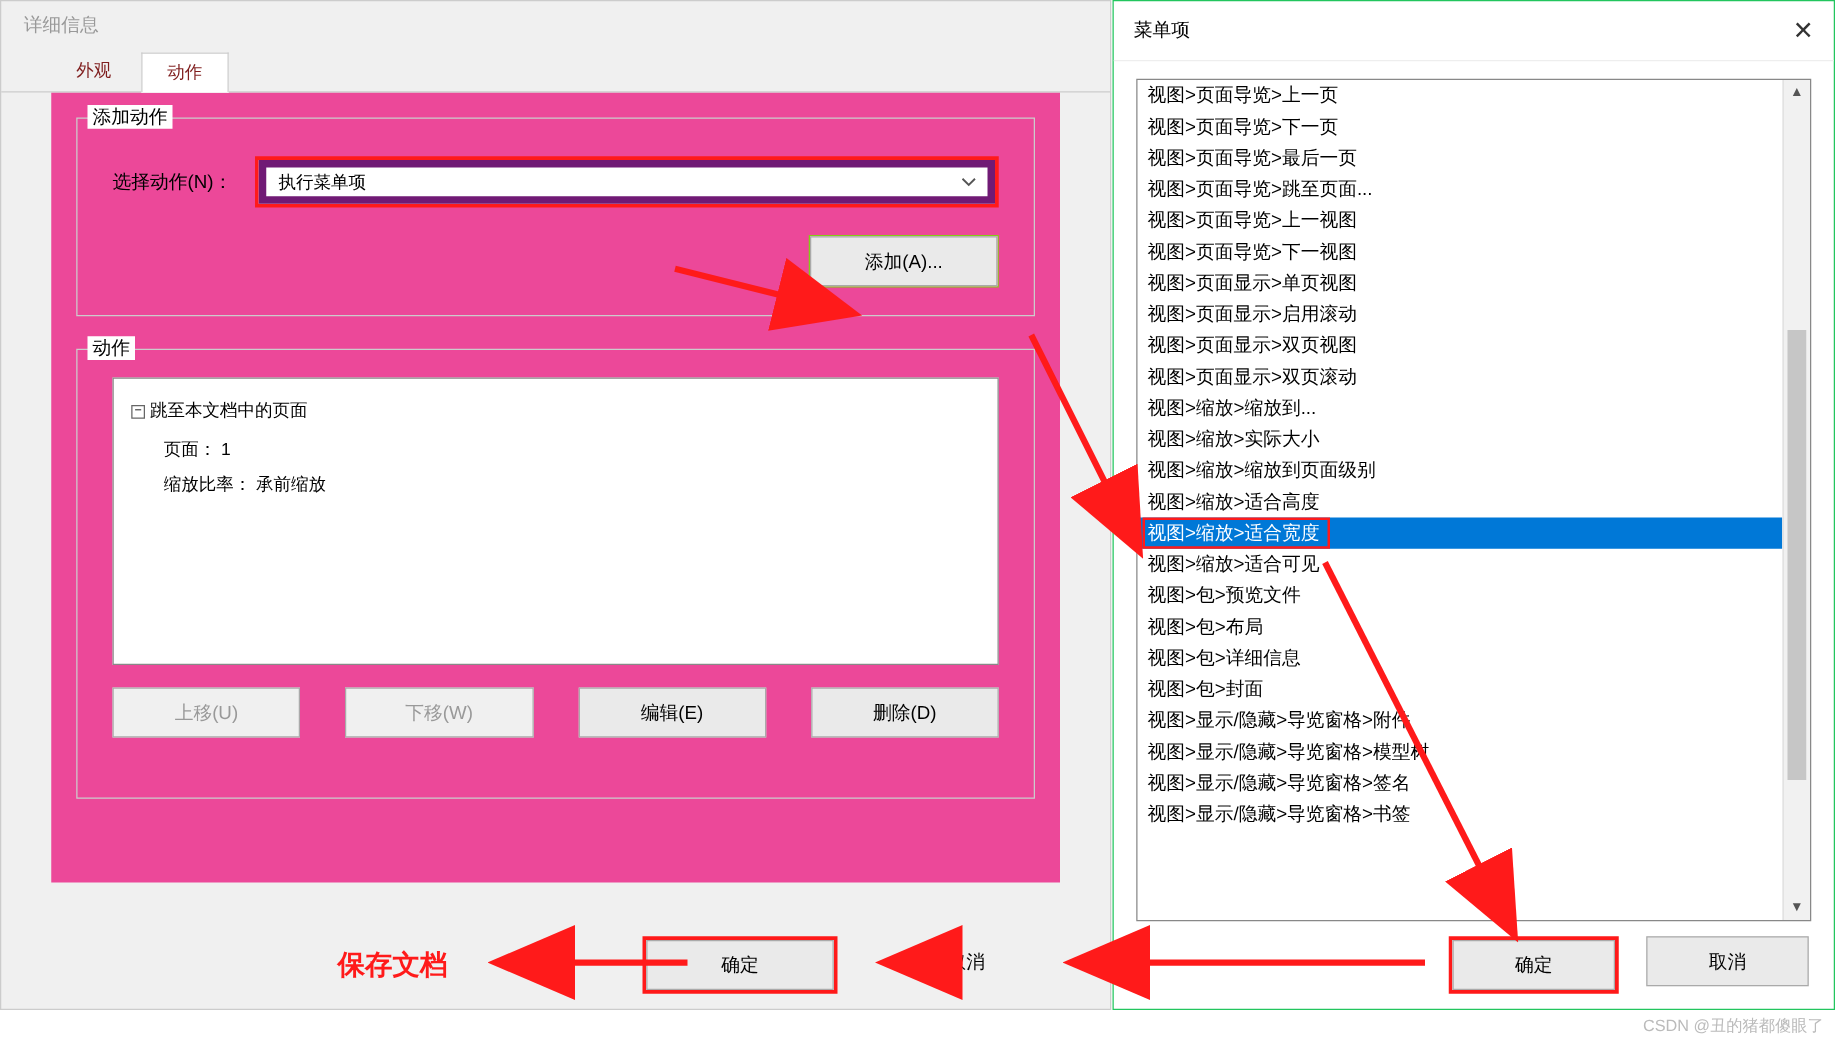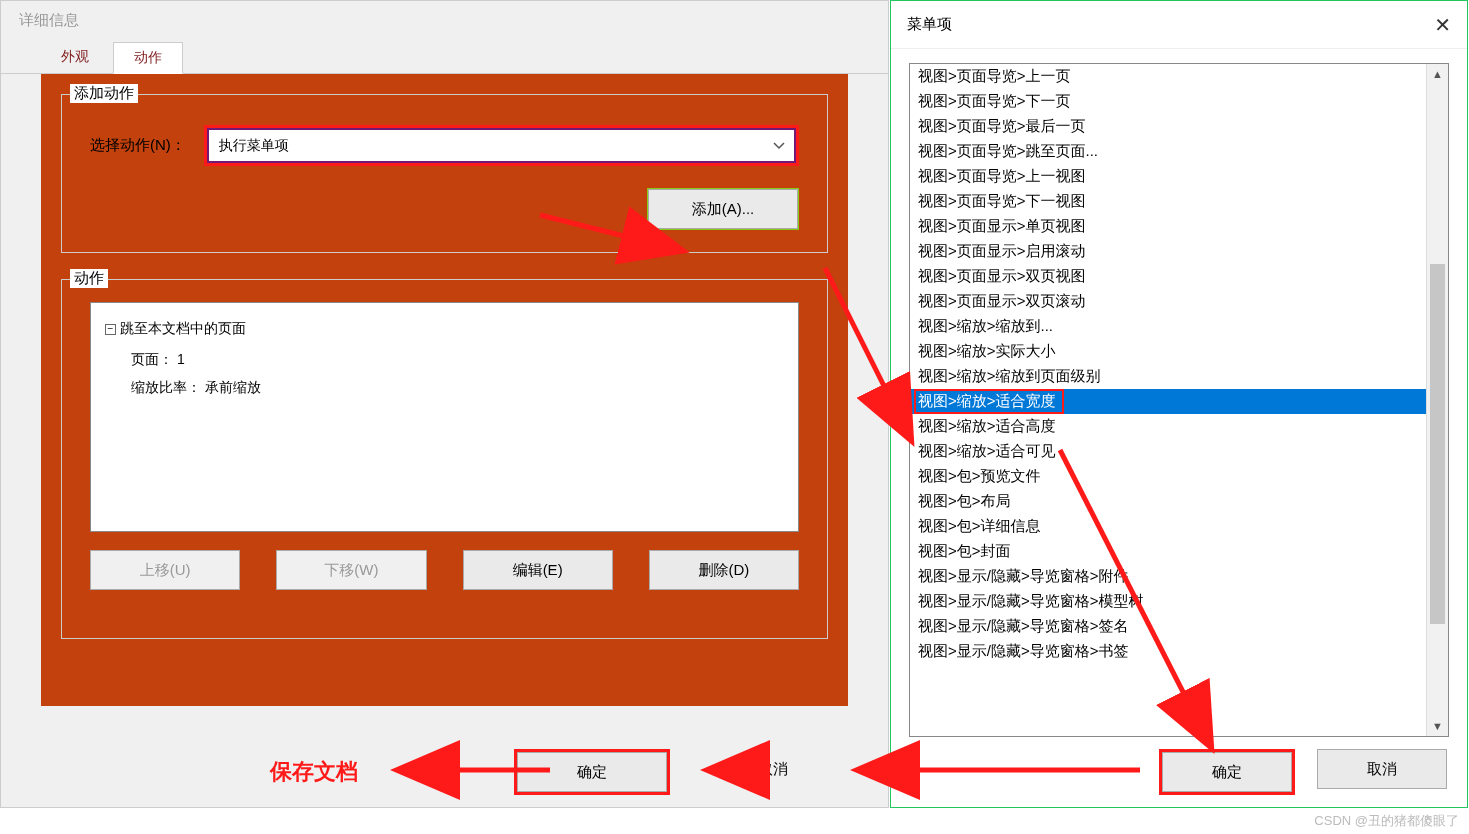--- a/index.html
+++ b/index.html
@@ -41,21 +41,21 @@
   text-align: right;
 }
 .tab.active {
   background: #fff;
   border: 1px solid #ccc;
   border-bottom: 1px solid #fff;
   position: relative;
   bottom: -1px;
 }
 .tab-body {
-  background: #c2410c;
+  background: #ec4899;
   margin: 0 40px;
   border: none;
   padding: 20px 20px;
   height: 632px;
 }
 
 .fieldset {
   border: 1px solid #ccc;
   padding: 30px 28px 22px;
   margin-bottom: 26px;
@@ -74,21 +74,21 @@
   gap: 18px;
 }
 .row-select label { font-size: 15px; }
 .select-wrap {
   flex: 1;
   border: 3px solid #ff1a1a;
   padding: 0;
 }
 .select-inner {
   display: flex;
-  border: 2px solid #701a75;
+  border: 6px solid #701a75;
   height: 35px;
   align-items: center;
   padding: 0 6px 0 10px;
   background: #fff;
 }
 .select-inner .val { flex: 1; }
 .chev {
   width: 18px; height: 18px;
   display: flex; align-items: center; justify-content: center;
 }
@@ -316,22 +316,22 @@
         <div class="menu-item">视图&gt;页面导览&gt;跳至页面...</div>
         <div class="menu-item">视图&gt;页面导览&gt;上一视图</div>
         <div class="menu-item">视图&gt;页面导览&gt;下一视图</div>
         <div class="menu-item">视图&gt;页面显示&gt;单页视图</div>
         <div class="menu-item">视图&gt;页面显示&gt;启用滚动</div>
         <div class="menu-item">视图&gt;页面显示&gt;双页视图</div>
         <div class="menu-item">视图&gt;页面显示&gt;双页滚动</div>
         <div class="menu-item">视图&gt;缩放&gt;缩放到...</div>
         <div class="menu-item">视图&gt;缩放&gt;实际大小</div>
         <div class="menu-item">视图&gt;缩放&gt;缩放到页面级别</div>
+        <div class="menu-item">视图&gt;缩放&gt;适合高度</div>
         <div class="menu-item selected"><span>视图&gt;缩放&gt;适合宽度</span><span class="sel-box" style="width: 150px;"></span></div>
-        <div class="menu-item">视图&gt;缩放&gt;适合高度</div>
         <div class="menu-item">视图&gt;缩放&gt;适合可见</div>
         <div class="menu-item">视图&gt;包&gt;预览文件</div>
         <div class="menu-item">视图&gt;包&gt;布局</div>
         <div class="menu-item">视图&gt;包&gt;详细信息</div>
         <div class="menu-item">视图&gt;包&gt;封面</div>
         <div class="menu-item">视图&gt;显示/隐藏&gt;导览窗格&gt;附件</div>
         <div class="menu-item">视图&gt;显示/隐藏&gt;导览窗格&gt;模型树</div>
         <div class="menu-item">视图&gt;显示/隐藏&gt;导览窗格&gt;签名</div>
         <div class="menu-item">视图&gt;显示/隐藏&gt;导览窗格&gt;书签</div>
       </div>

